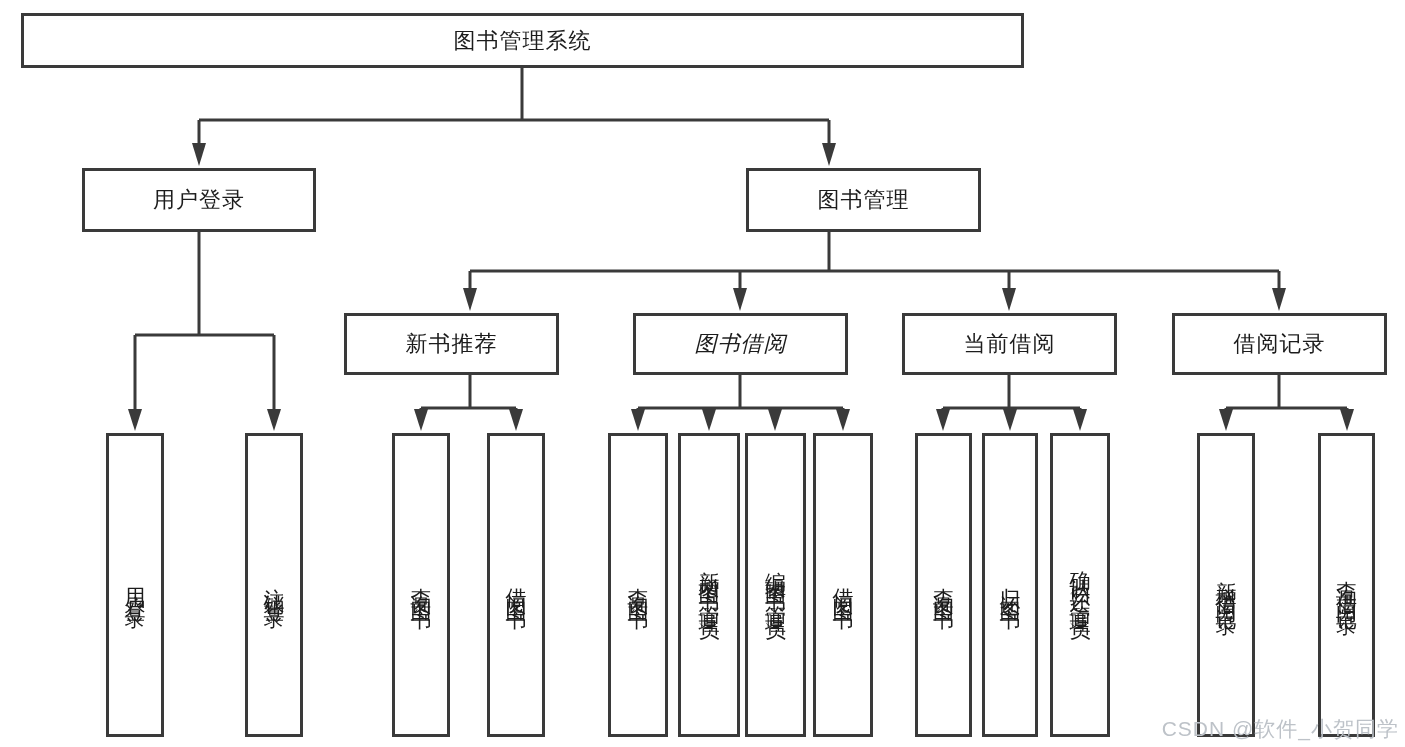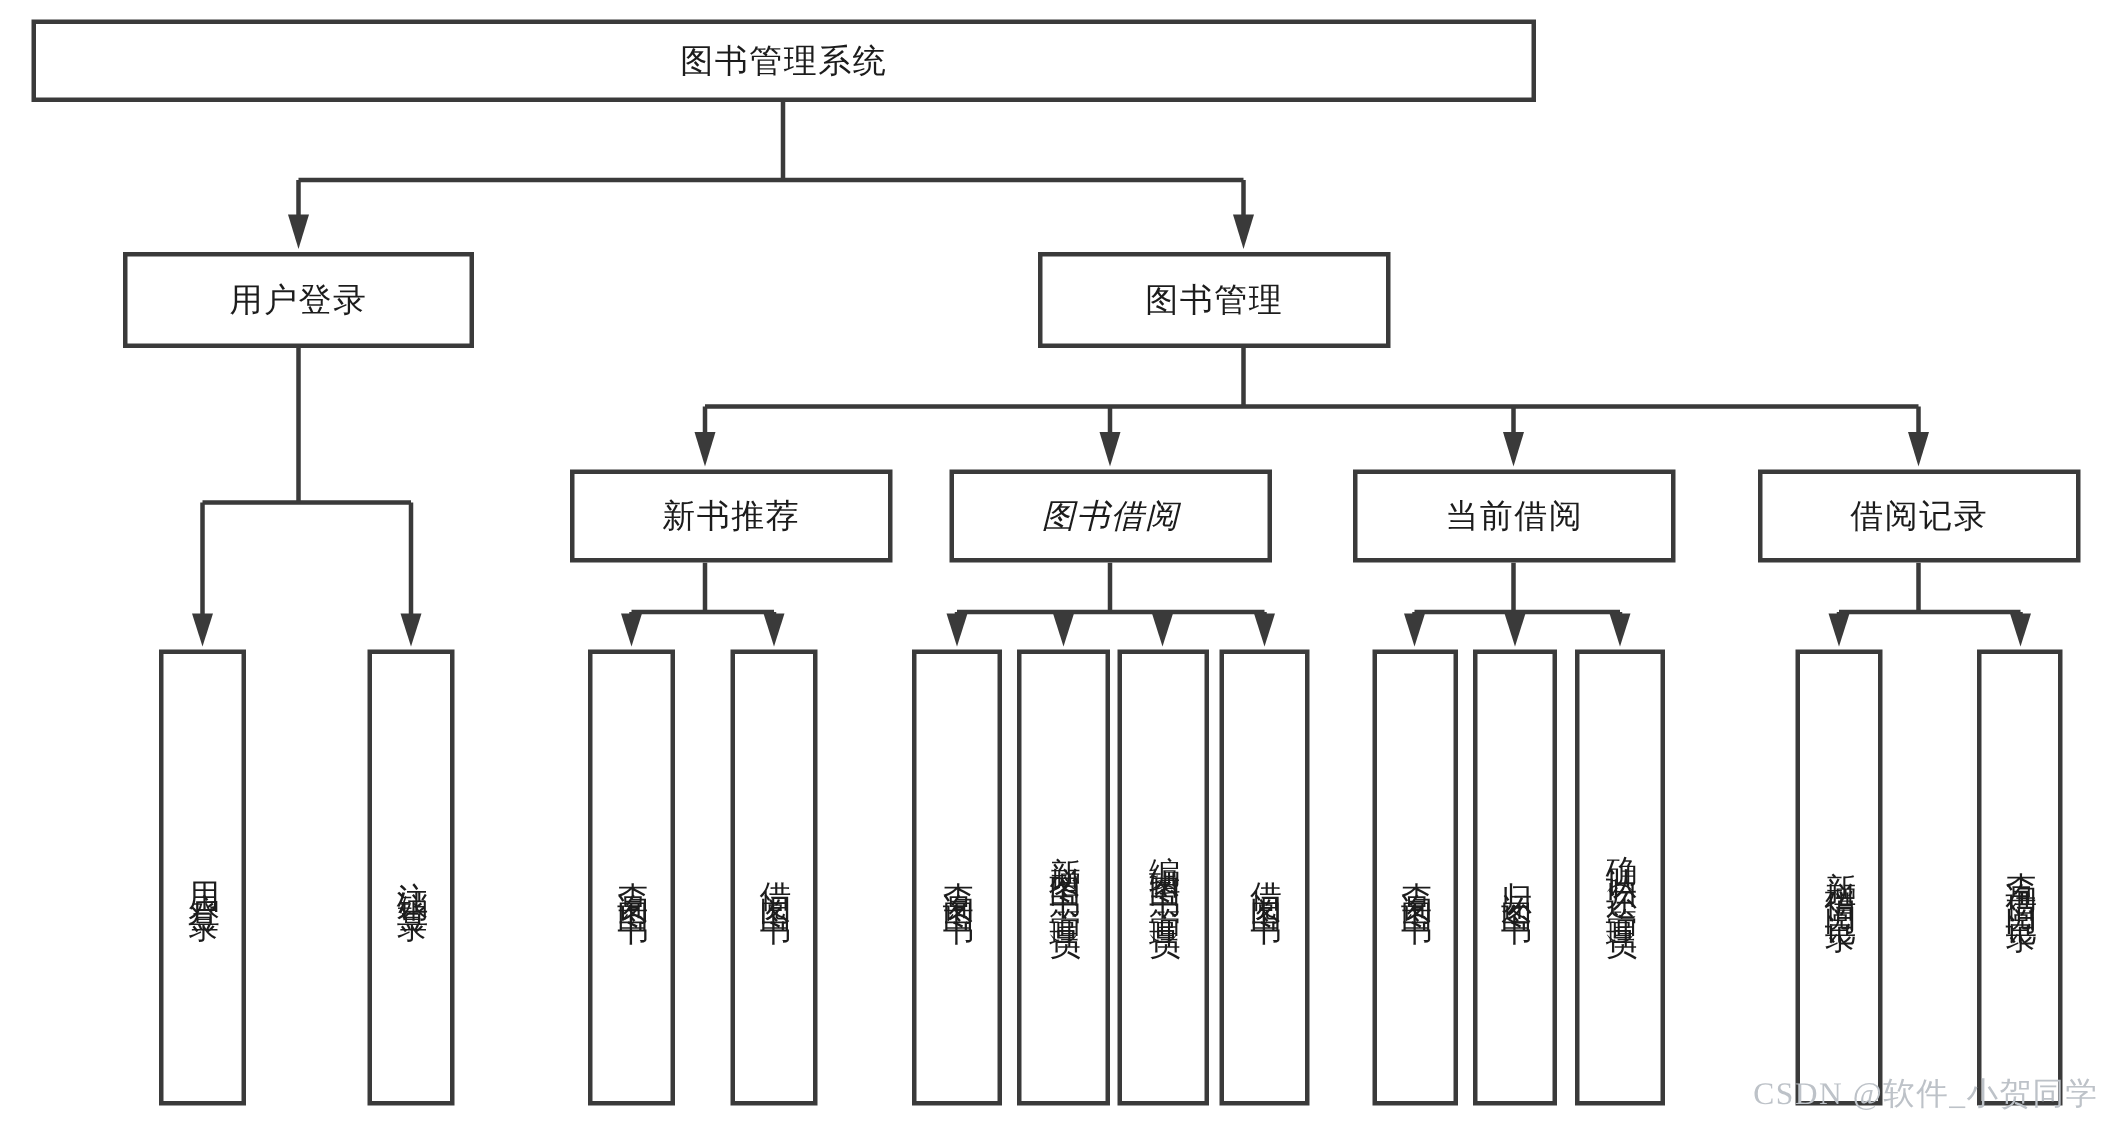--- a/index.html
+++ b/index.html
@@ -31,21 +31,20 @@
     writing-mode:vertical-rl;
     text-orientation:mixed;
     font-size:21px;
     letter-spacing:7px;
     color:var(--text);
   }
   .watermark{
     position:absolute;right:6px;bottom:4px;
     font-size:21px;color:var(--wm);letter-spacing:1px;
     white-space:nowrap;
-    font-family:Liberation Serif, serif;
   }
 </style>
 </head>
 <body>
 
 <div class="stage">
 
   <svg class="connectors" viewBox="0 0 1405 747" xmlns="http://www.w3.org/2000/svg">
 
     <path d="M522 68 V120 M199 120 H829 M199 120 V146 M829 120 V146"></path>
@@ -82,25 +81,25 @@
     <polygon points="1347,431 1340,409 1354,409"></polygon>
   </svg>
 
   <div class="box lvl" style="left:21px;top:13px;width:1003px;height:55px;">
     <span>图书管理系统</span>
   </div>
 
   <div class="box lvl" style="left:82px;top:168px;width:234px;height:64px;">
     <span>用户登录</span>
   </div>
-  <div class="box lvl" style="left:692px;top:168px;width:235px;height:64px;">
+  <div class="box lvl" style="left:746px;top:168px;width:235px;height:64px;">
     <span>图书管理</span>
   </div>
 
-  <div class="box lvl" style="left:380px;top:313px;width:215px;height:62px;">
+  <div class="box lvl" style="left:344px;top:313px;width:215px;height:62px;">
     <span>新书推荐</span>
   </div>
   <div class="box lvl" style="left:633px;top:313px;width:215px;height:62px;font-style:italic;">
     <span>图书借阅</span>
   </div>
   <div class="box lvl" style="left:1172px;top:313px;width:215px;height:62px;">
     <span>借阅记录</span>
   </div>
   <div class="box lvl" style="left:902px;top:313px;width:215px;height:62px;">
     <span>当前借阅</span>

